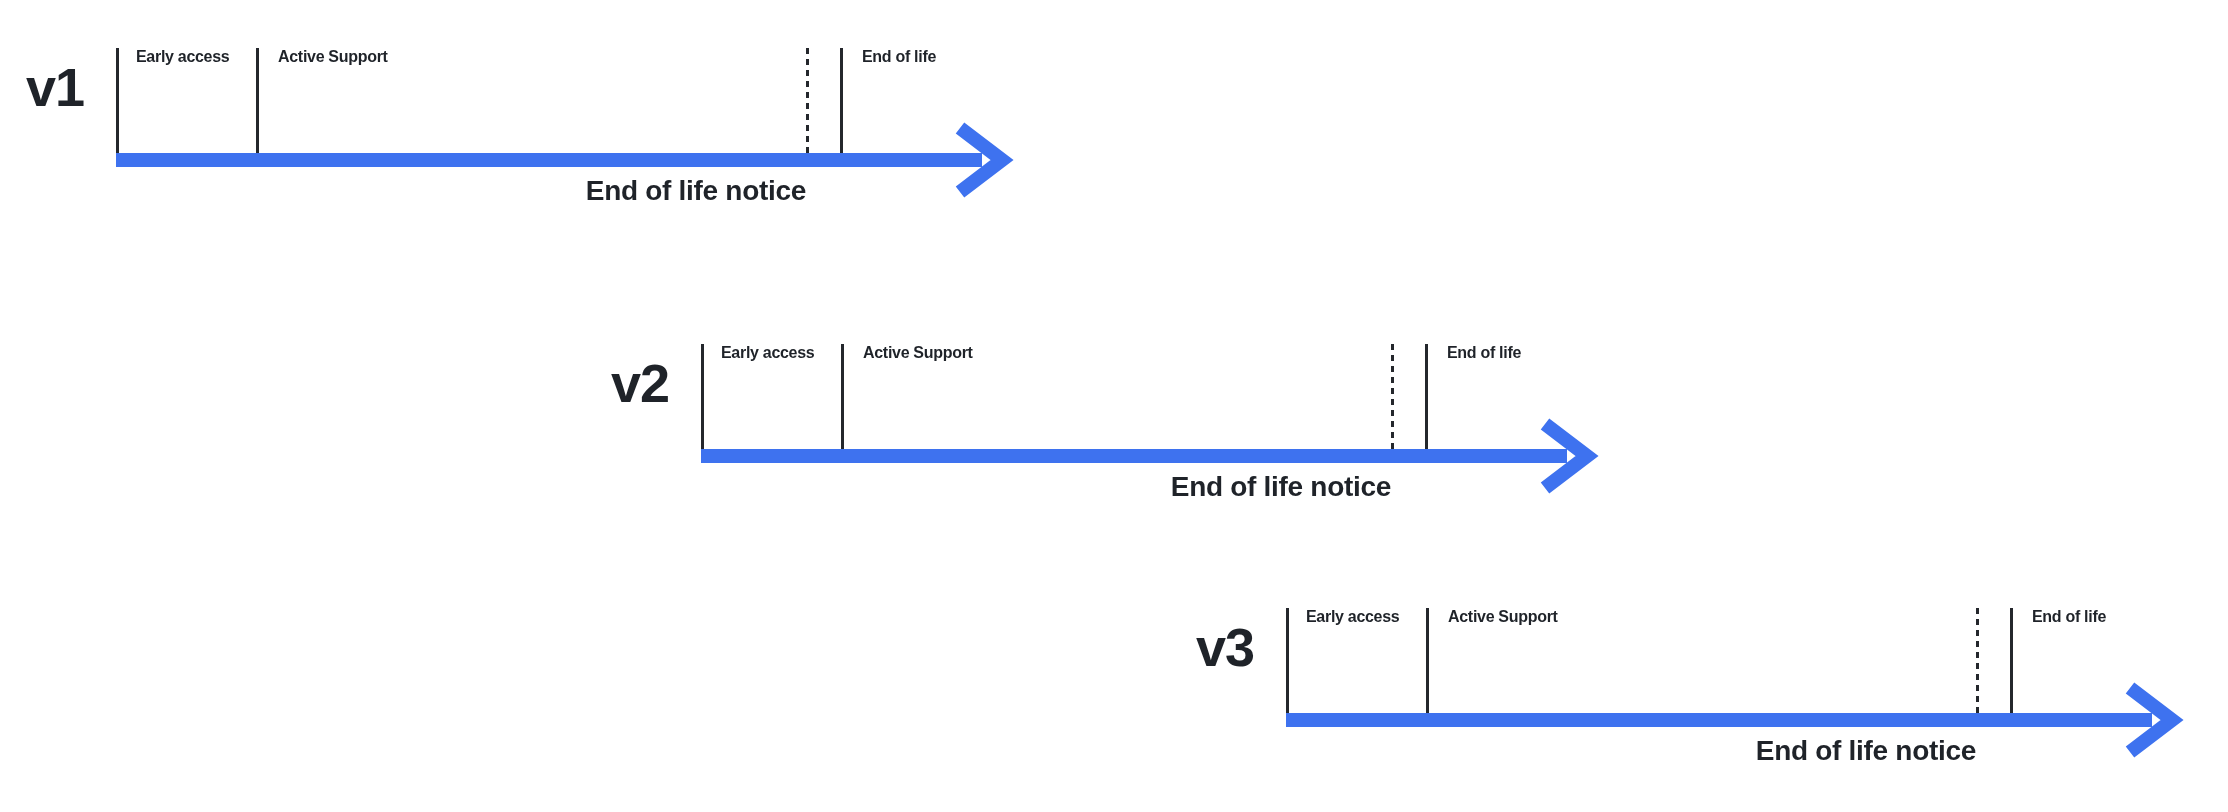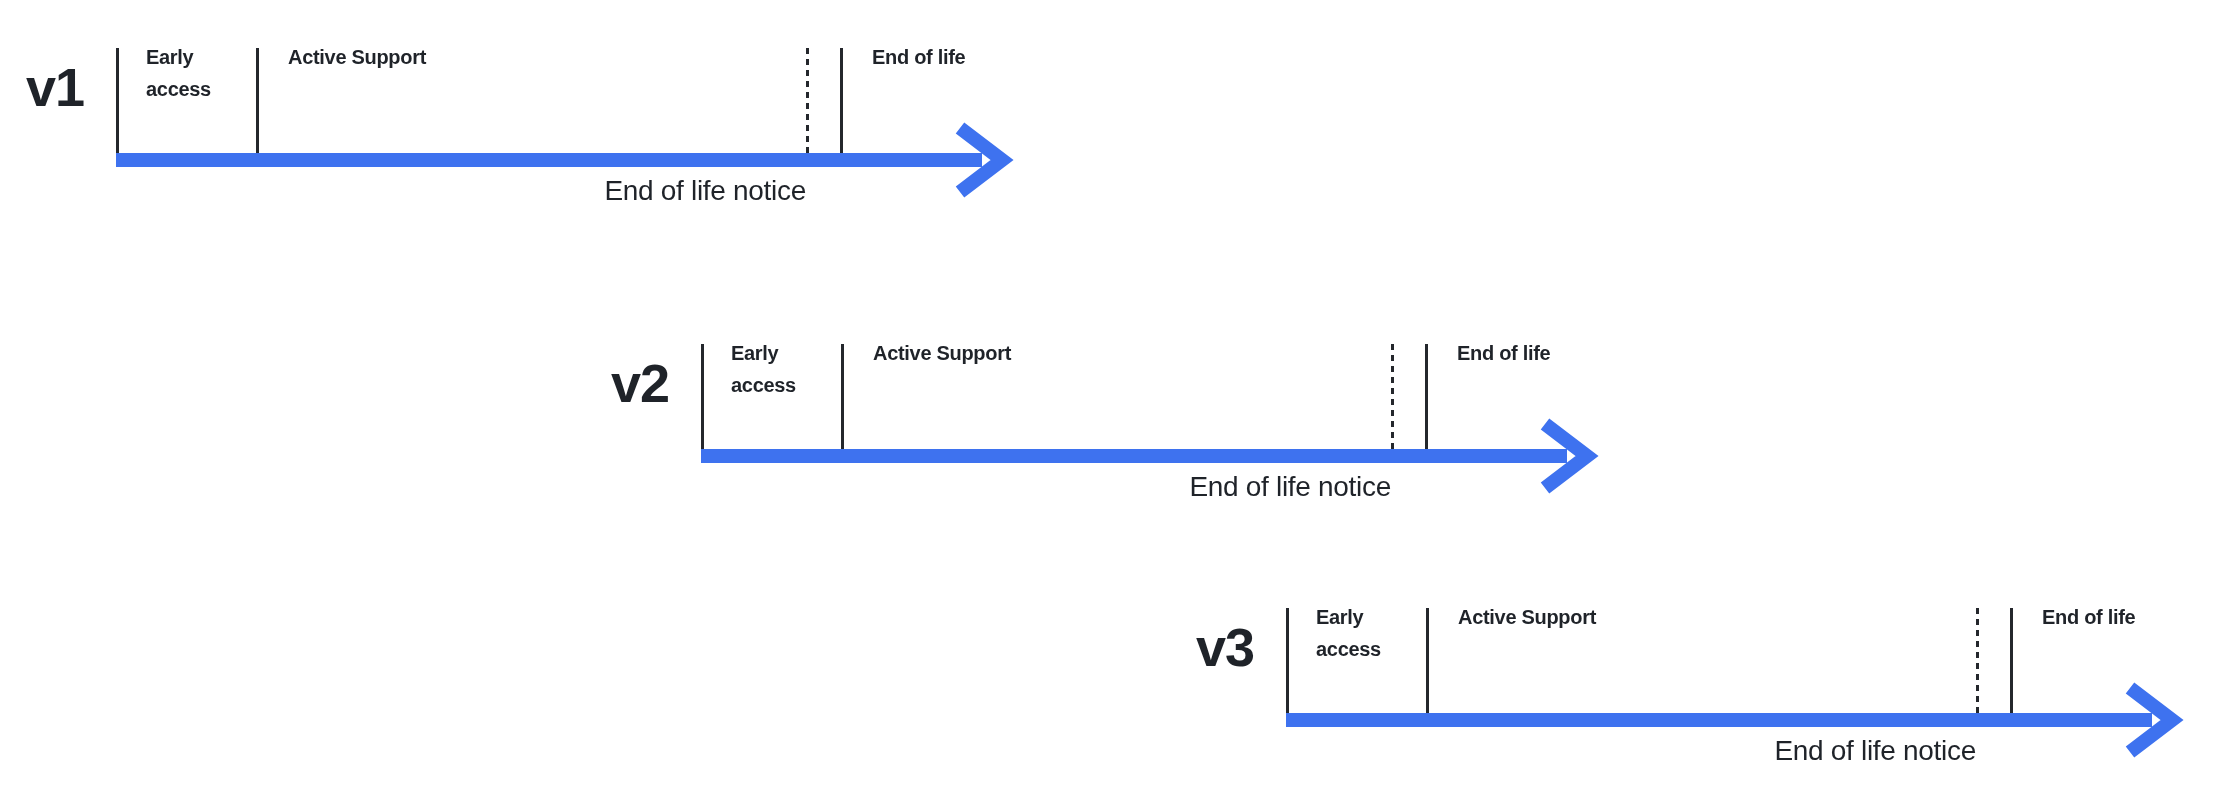--- a/index.html
+++ b/index.html
@@ -40,35 +40,34 @@
     position:absolute;
     left:806px;top:48px;width:3px;height:105px;
     background:repeating-linear-gradient(
       to bottom,
       var(--line,#24272c) 0px, var(--line,#24272c) 6px,
       transparent 6px, transparent 11px);
   }
   .phase-label{
     position:absolute;
     top:41px;
-    font-size:20px;line-height:32px;
+    font-size:16px;line-height:32px;
     font-weight:bold;
     letter-spacing:-0.3px;
     white-space:nowrap;
-    margin-left:10px;
   }
   .phase-label.early{left:136px;width:108px;white-space:normal;}
   .phase-label.active{left:278px;}
   .phase-label.eol{left:862px;}
   .notice-label{
     position:absolute;
     left:406px;top:175px;width:400px;
     text-align:right;
     font-size:28px;line-height:32px;
-    font-weight:normal;
+    font-weight:bold;
     letter-spacing:-0.3px;
     white-space:nowrap;
   }
   .arrow-svg{
     position:absolute;
     left:116px;top:115px;
     width:915px;height:90px;
     display:block;
   }
   .arrow-shaft{fill:var(--arrow,#3e72ef);}

